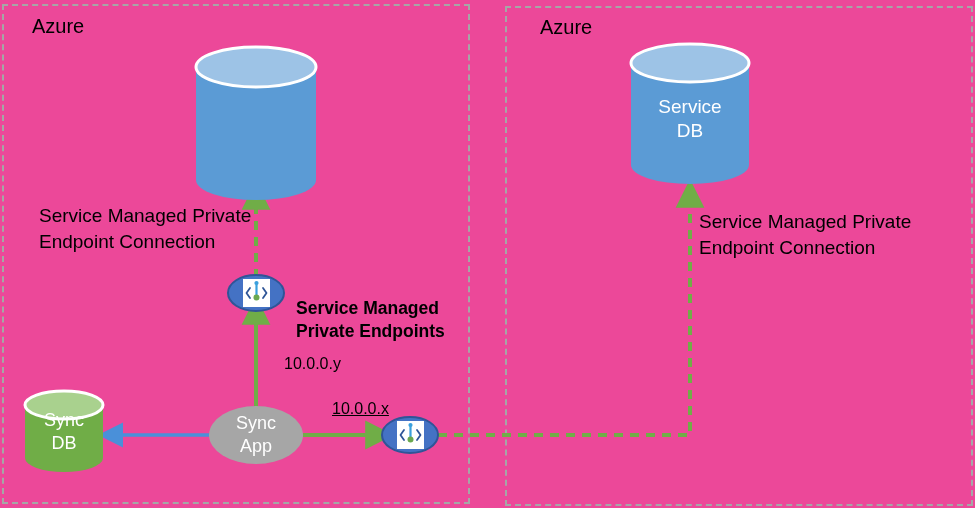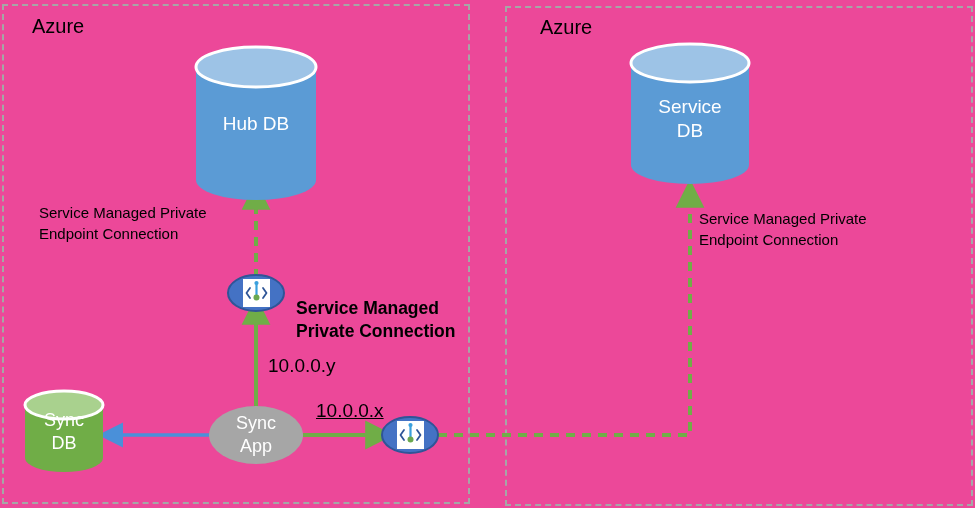--- a/index.html
+++ b/index.html
@@ -43,35 +43,36 @@
     color: #ffffff;
     font-size: 19px;
     line-height: 1.25;
     text-align: center;
     white-space: pre-line;
     pointer-events: none;
   }
   .edge-label {
     position: absolute;
     color: #000000;
-    font-size: 15px;
+    font-size: 19px;
     line-height: 1.38;
     white-space: pre-line;
   }
   .edge-label.bold {
     font-weight: bold;
     font-size: 17.5px;
     line-height: 1.30;
   }
   .ip-label {
     position: absolute;
     color: #000000;
-    font-size: 19px;
+    font-size: 16px;
     line-height: 1;
     white-space: nowrap;
+    margin-left: 16px;
   }
   .app-label {
     position: absolute;
     color: #ffffff;
     font-size: 18px;
     line-height: 1.28;
     text-align: center;
     white-space: pre-line;
     pointer-events: none;
   }
@@ -166,37 +167,36 @@
     <g>
       <rect x="397" y="421" width="27" height="28" fill="#ffffff"></rect>
       <line x1="410.5" y1="425" x2="410.5" y2="440" stroke="#3aa0dd" stroke-width="2.2"></line>
       <circle cx="410.5" cy="425" r="2.1" fill="#3aa0dd"></circle>
       <circle cx="410.5" cy="439.5" r="3" fill="#6aa84f"></circle>
       <path d="M404,430 L400.5,435 L404,440" fill="none" stroke="#2f5597" stroke-width="1.8" stroke-linecap="round" stroke-linejoin="round"></path>
       <path d="M417,430 L420.5,435 L417,440" fill="none" stroke="#2f5597" stroke-width="1.8" stroke-linecap="round" stroke-linejoin="round"></path>
     </g>
   </svg>
 
-  <div class="db-label" style="left:196px; top:112px; width:120px;">Hub DB</div>
 
   <div class="db-label" style="left:631px; top:95px; width:118px;">Service
 DB</div>
 
   <div class="db-label" style="left:25px; top:409px; width:78px; font-size:18px;">Sync
 DB</div>
 
   <div class="app-label" style="left:209px; top:412px; width:94px;">Sync
 App</div>
 
   <div class="edge-label" style="left:39px; top:203px; width:225px;">Service Managed Private
 Endpoint Connection</div>
 
   <div class="edge-label" style="left:699px; top:209px; width:235px;">Service Managed Private
 Endpoint Connection</div>
 
   <div class="edge-label bold" style="left:296px; top:297px; width:180px;">Service Managed
-Private Connection</div>
+Private Endpoints</div>
 
   <div class="ip-label" style="left:268px; top:356px;">10.0.0.y</div>
 
   <div class="ip-label" style="left:316px; top:401px;text-decoration:underline;">10.0.0.x</div>
 
 </div>
 
 </body></html>

